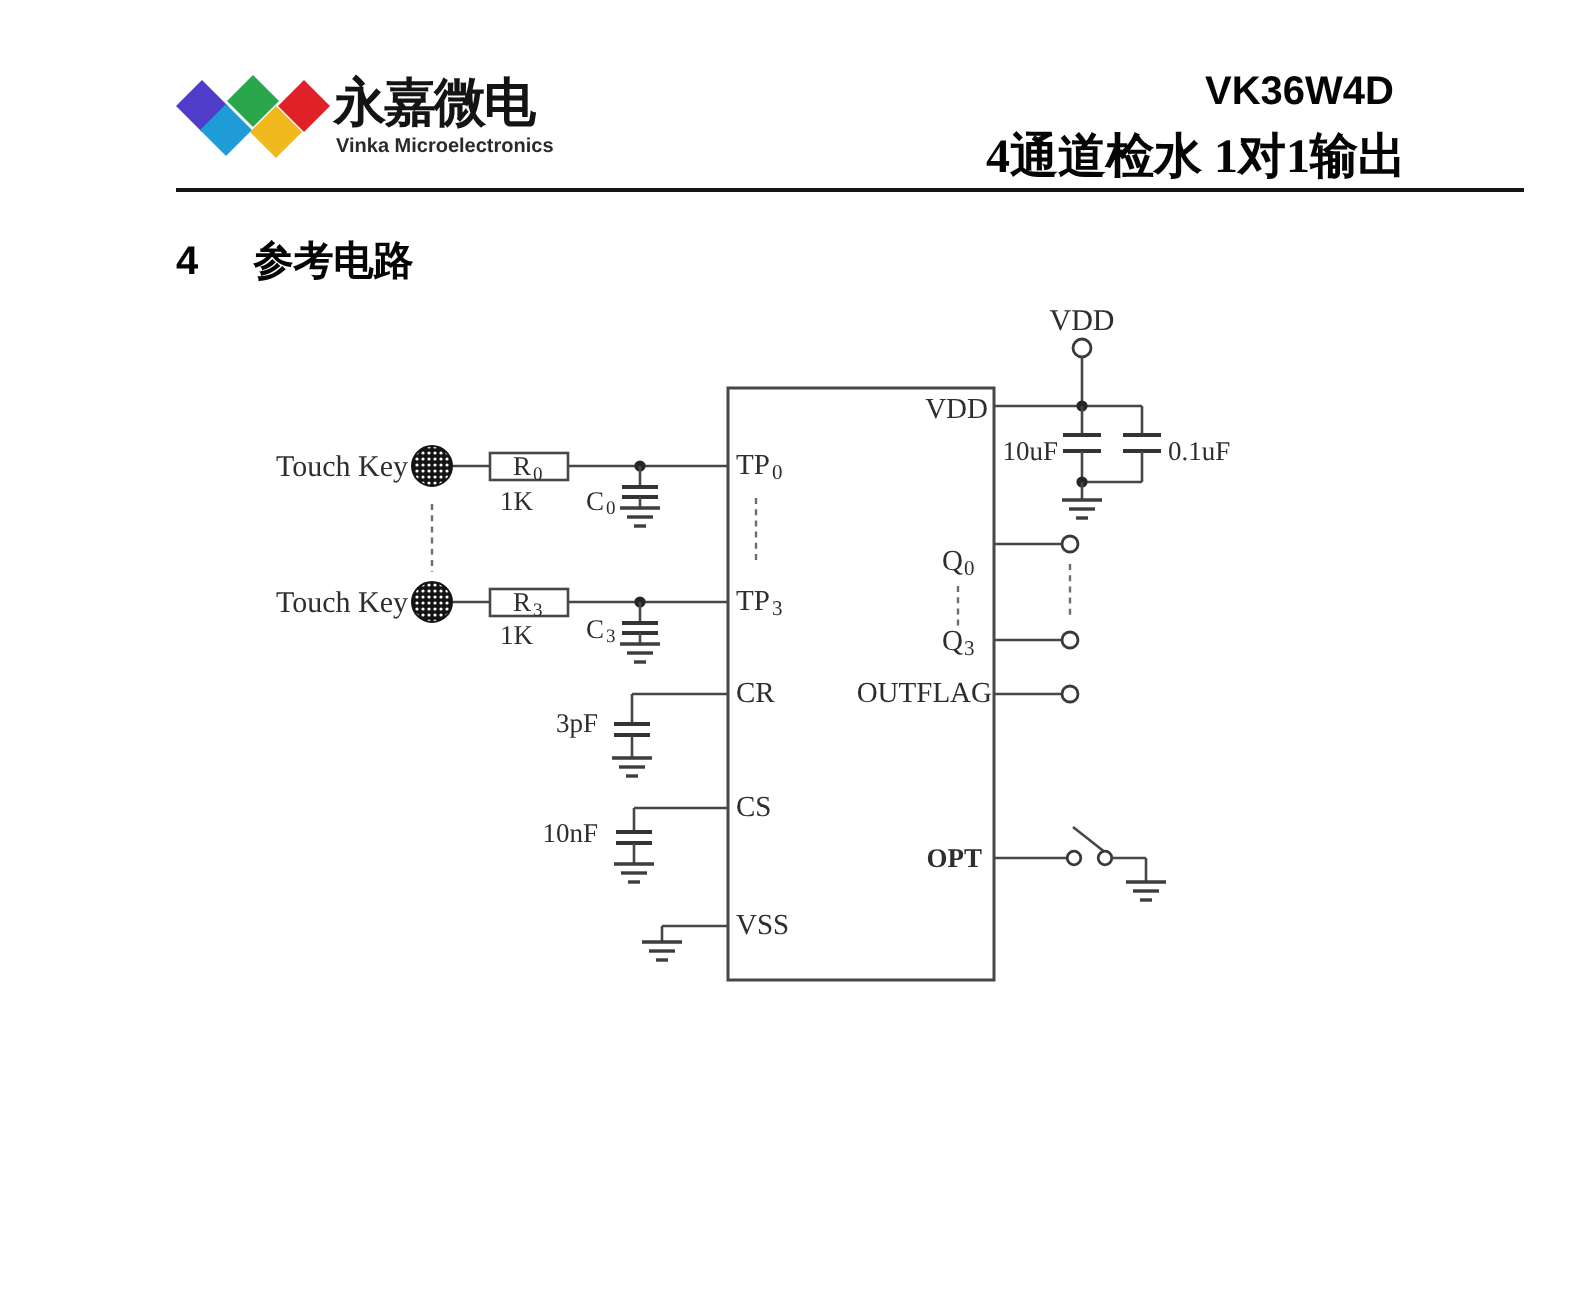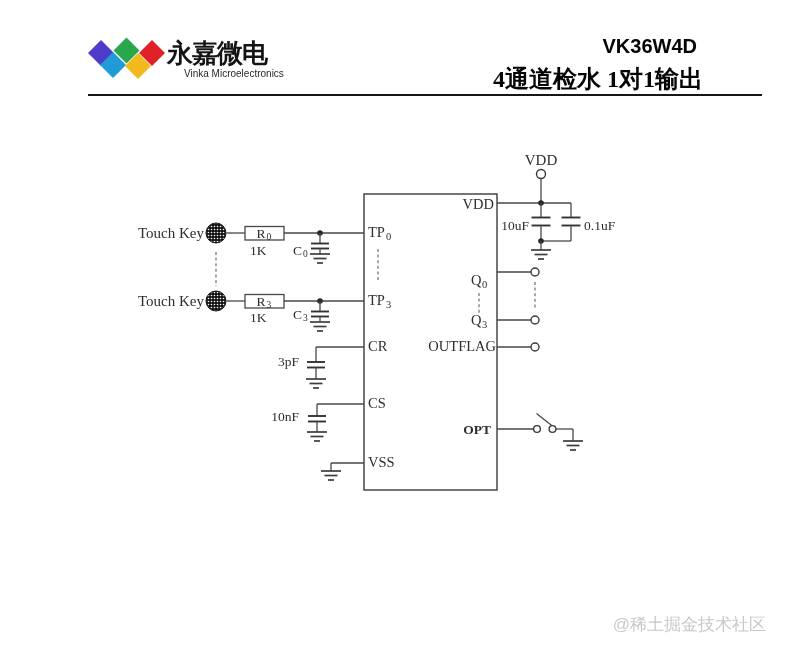--- a/index.html
+++ b/index.html
@@ -2,22 +2,22 @@
 <html><head>
 <meta charset="utf-8">
 <style>
   html,body { margin:0; padding:0; background:#fff; }
   .page { position:relative; width:785px; height:655px; background:#ffffff; overflow:hidden;
           font-family:"Liberation Sans", sans-serif; }
 
   
   .logo-mark { position:absolute; left:86px; top:28px; }
   .logo-cn  { position:absolute; left:167px; top:38px; font-size:26px; font-weight:bold;
-              color:#141414; letter-spacing:-1px; line-height:30px; }
-  .logo-en  { position:absolute; left:184px; top:68px; font-size:10px; font-weight:normal; color:#2a2a2a; }
+              color:#141414; letter-spacing:-1px; line-height:30px;font-family:Liberation Mono, monospace; }
+  .logo-en  { position:absolute; left:168px; top:68px; font-size:10px; font-weight:bold; color:#2a2a2a; }
   .part-number { position:absolute; right:88px; top:32px; font-size:20px; line-height:28px;
                  font-weight:bold; color:#050505; }
   .subtitle { position:absolute; right:82px; top:67px; font-size:24px; line-height:25px; font-weight:bold;
               color:#050505; font-family:"Liberation Serif", serif; }
   .header-rule { position:absolute; left:88px; right:23px; top:94px; height:2px; background:#161616; }
   .section-heading { position:absolute; left:88px; top:117px; font-size:20px; font-weight:bold; color:#050505; }
   .sec-title { margin-left:22px; }
   .watermark { position:absolute; right:19px; top:613px; font-size:17px; color:#c8c8c8; }
 
   
@@ -51,20 +51,24 @@
       <polygon points="27,24 40,37 27,50 14,37" fill="#1f9cd8"></polygon>
       <polygon points="52,25 65,38 52,51 39,38" fill="#f0ba1e"></polygon>
     </svg>
     <div class="logo-cn">永嘉微电</div>
     <div class="logo-en">Vinka Microelectronics</div>
     <div class="part-number">VK36W4D</div>
     <div class="subtitle">4通道检水 1对1输出</div>
     <div class="header-rule"></div>
   </div>
 
+  <div class="section-heading">
+    <span>4</span>
+    <span class="sec-title">参考电路</span>
+  </div>
 
   <svg class="schematic-svg" width="785" height="655" viewBox="0 0 785 655">
     <defs>
       <pattern id="padDots" width="3" height="3" patternUnits="userSpaceOnUse">
         <rect width="3" height="3" fill="#141414"></rect>
         <circle cx="1.5" cy="1.5" r="0.8" fill="#ffffff"></circle>
       </pattern>
       <g id="gnd">
         <line class="gw" x1="-10" y1="0" x2="10" y2="0"></line>
         <line class="gw" x1="-6.5" y1="4.5" x2="6.5" y2="4.5"></line>
@@ -213,15 +217,14 @@
       <line class="w" x1="497" y1="429" x2="533.5" y2="429"></line>
       <circle class="term" cx="537" cy="429" r="3.4"></circle>
       <line class="w" x1="553" y1="426.5" x2="536.5" y2="413.5"></line>
       <circle class="term" cx="552.5" cy="429" r="3.4"></circle>
       <line class="w" x1="556" y1="429" x2="573" y2="429"></line>
       <line class="w" x1="573" y1="429" x2="573" y2="441"></line>
       <use href="#gnd" x="573" y="441"></use>
     </g>
   </svg>
 
-  <div class="watermark">@稀土掘金技术社区</div>
 
 </div>
 
 </body></html>

